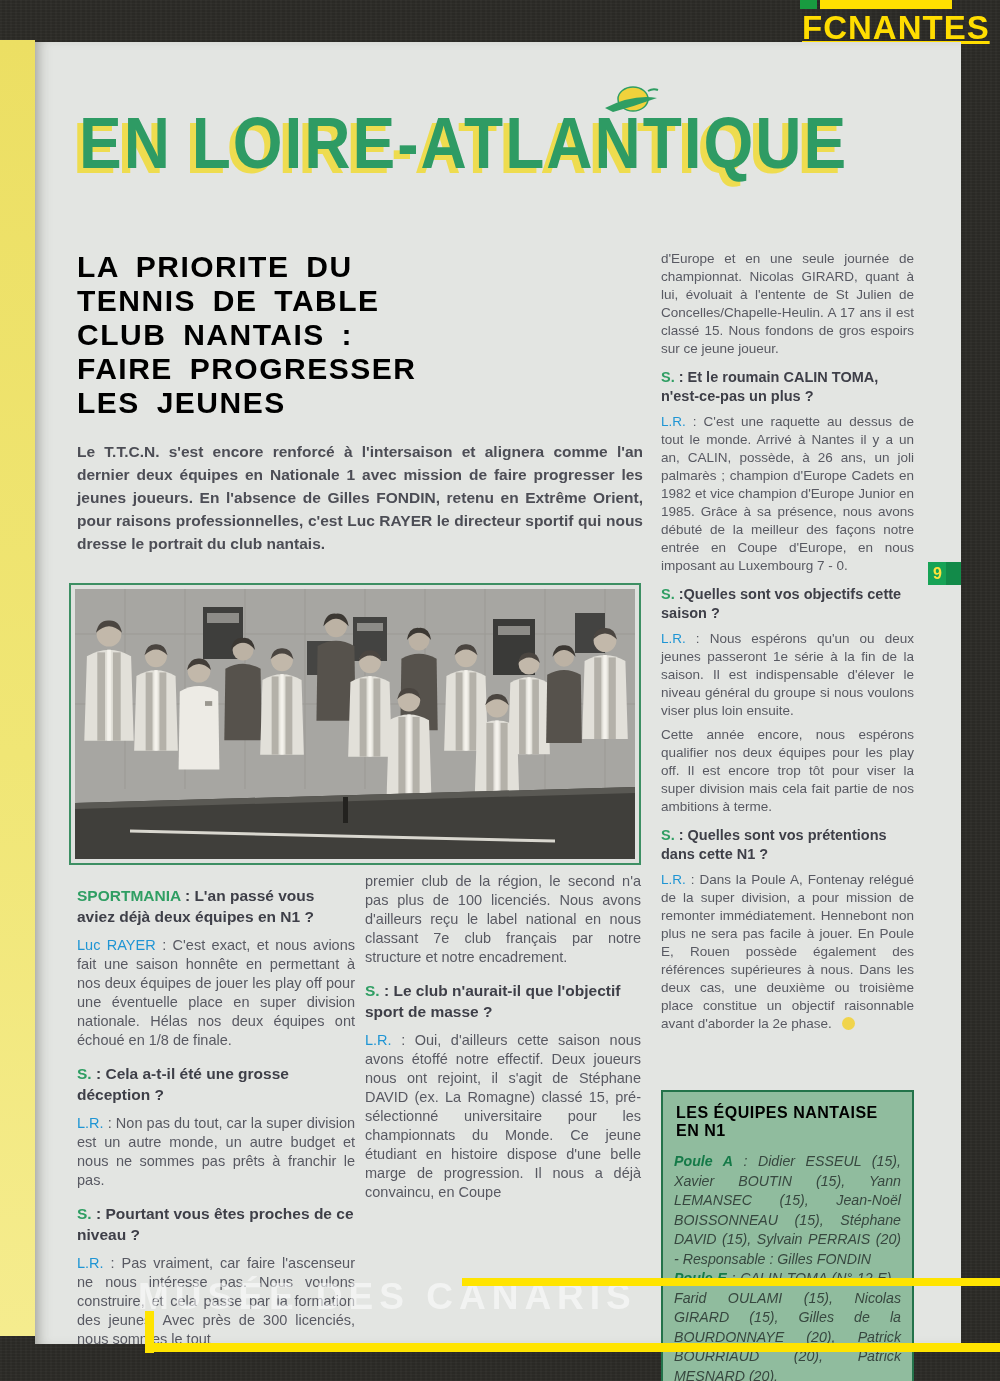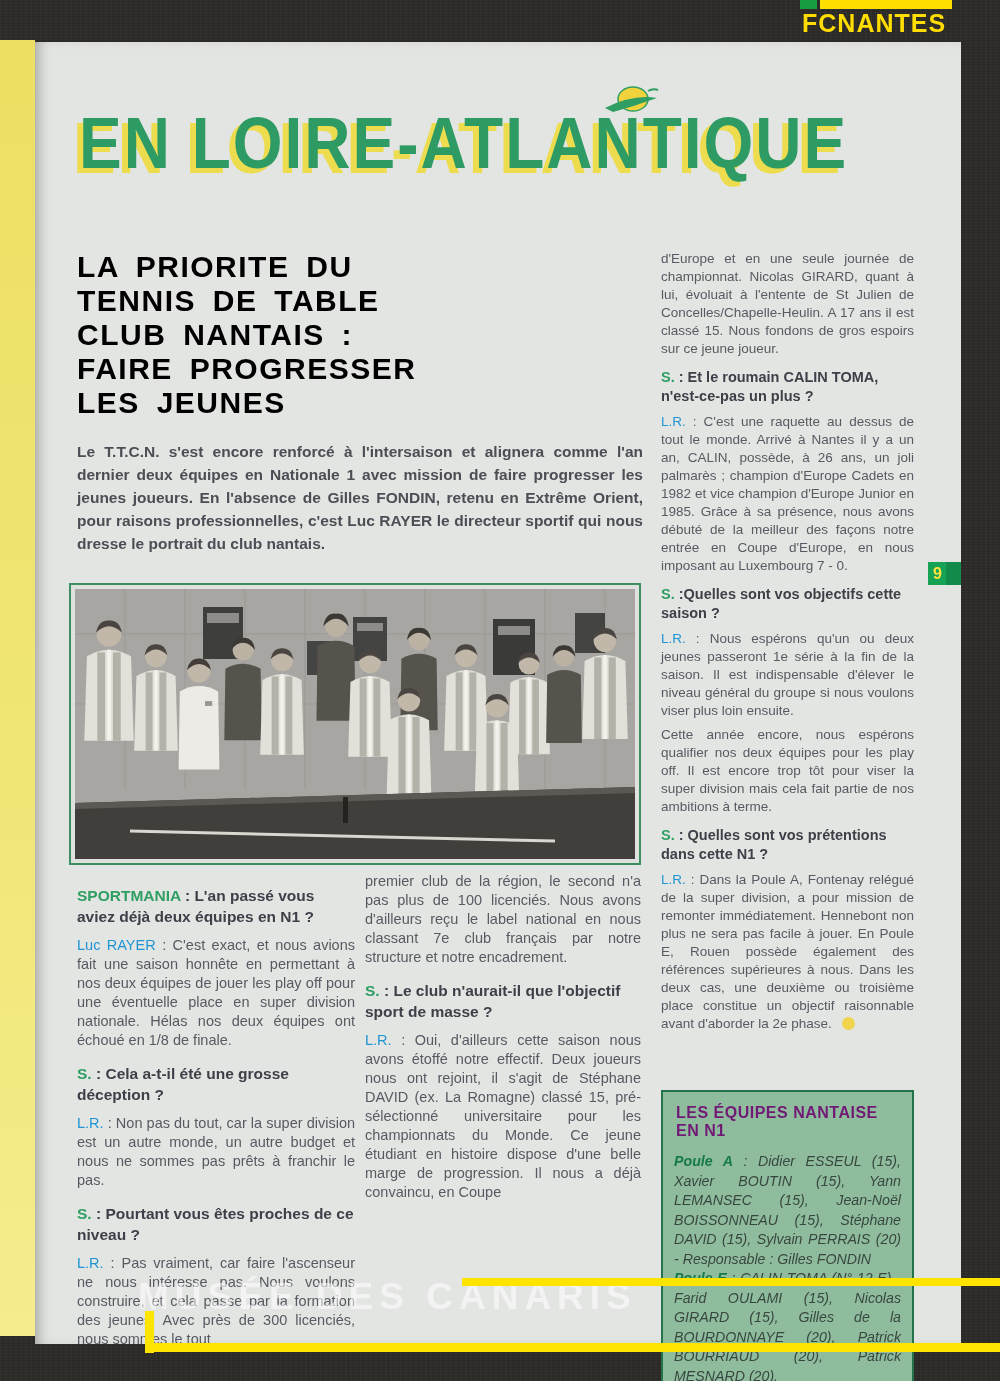--- a/index.html
+++ b/index.html
@@ -5,21 +5,21 @@
   html,body{margin:0;padding:0;}
   body{background:#1e1d1b;font-family:"Liberation Sans",sans-serif;}
   .stage{position:relative;width:1000px;height:1381px;overflow:hidden;
     background:#2c2b27;
     background-image:repeating-linear-gradient(0deg, rgba(255,255,255,.02) 0 1px, rgba(0,0,0,.03) 1px 3px),
                      repeating-linear-gradient(90deg, rgba(255,255,255,.015) 0 2px, rgba(0,0,0,.02) 2px 5px);}
   
   .mh-green{position:absolute;left:800px;top:0;width:17px;height:9px;background:#189c40;}
   .mh-yellow{position:absolute;left:820px;top:0;width:132px;height:9px;background:#ffdf00;}
   .mh-brand{position:absolute;left:802px;top:9px;width:152px;color:#ffdd00;
-    font-weight:bold;font-size:25px;letter-spacing:1px;}
+    font-weight:bold;font-size:33px;letter-spacing:1px;text-decoration:underline;}
   
   .ystrip{position:absolute;left:0;top:40px;width:35px;height:1296px;
     background:linear-gradient(180deg,#ecdf63 0%,#f0e675 55%,#f5ec8e 100%);}
   
   .page{position:absolute;left:35px;top:42px;width:926px;height:1302px;background:#e3e5e2;
     box-shadow:inset 10px 0 14px -8px rgba(90,90,80,.55);}
   
   .ball-logo{position:absolute;left:560px;top:40px;width:70px;height:42px;}
   
   .section-title{position:absolute;left:44px;top:66px;width:860px;
@@ -44,21 +44,21 @@
   .col p{margin:0 0 6px 0;}
   .col p.q{font-weight:bold;color:#3e3f48;font-size:15.5px;line-height:21px;margin:13px 0 9px 0;text-align:left;}
   .col3 p.q{font-size:14.5px;line-height:19px;margin:10px 0 7px 0;}
   .q-prefix{color:#2f9e63;}
   .speaker{color:#1f95d4;font-weight:normal;}
   .end-dot{display:inline-block;width:13px;height:13px;border-radius:50%;
     background:#f0d44c;margin-left:10px;vertical-align:-2px;}
   
   .teams-box{position:absolute;left:626px;top:1048px;width:253px;box-sizing:border-box;
     background:#90bc9e;border:2px solid #23734a;padding:10px 11px 12px 11px;}
-  .teams-title{color:#701a75;font-weight:bold;font-size:16px;letter-spacing:.5px;margin:2px 0 12px 2px;}
+  .teams-title{color:#000000;font-weight:bold;font-size:16px;letter-spacing:.5px;margin:2px 0 12px 2px;}
   .teams-box p{margin:0;color:#37473f;font-size:14.2px;line-height:19.5px;text-align:justify;font-style:italic;}
   .poule-label{font-weight:bold;color:#157a48;}
   
   .page-tab{position:absolute;left:893px;top:520px;width:33px;height:23px;
     background:linear-gradient(90deg,#17a356 0 55%,#128a49 55% 100%);
     color:#ffe23c;font-weight:bold;font-size:16px;line-height:23px;padding-left:5px;box-sizing:border-box;}
   
   .watermark{position:absolute;left:138px;top:1276px;width:520px;
     color:rgba(255,255,255,.55);font-size:37px;letter-spacing:6px;font-weight:bold;
     white-space:nowrap;pointer-events:none;}

